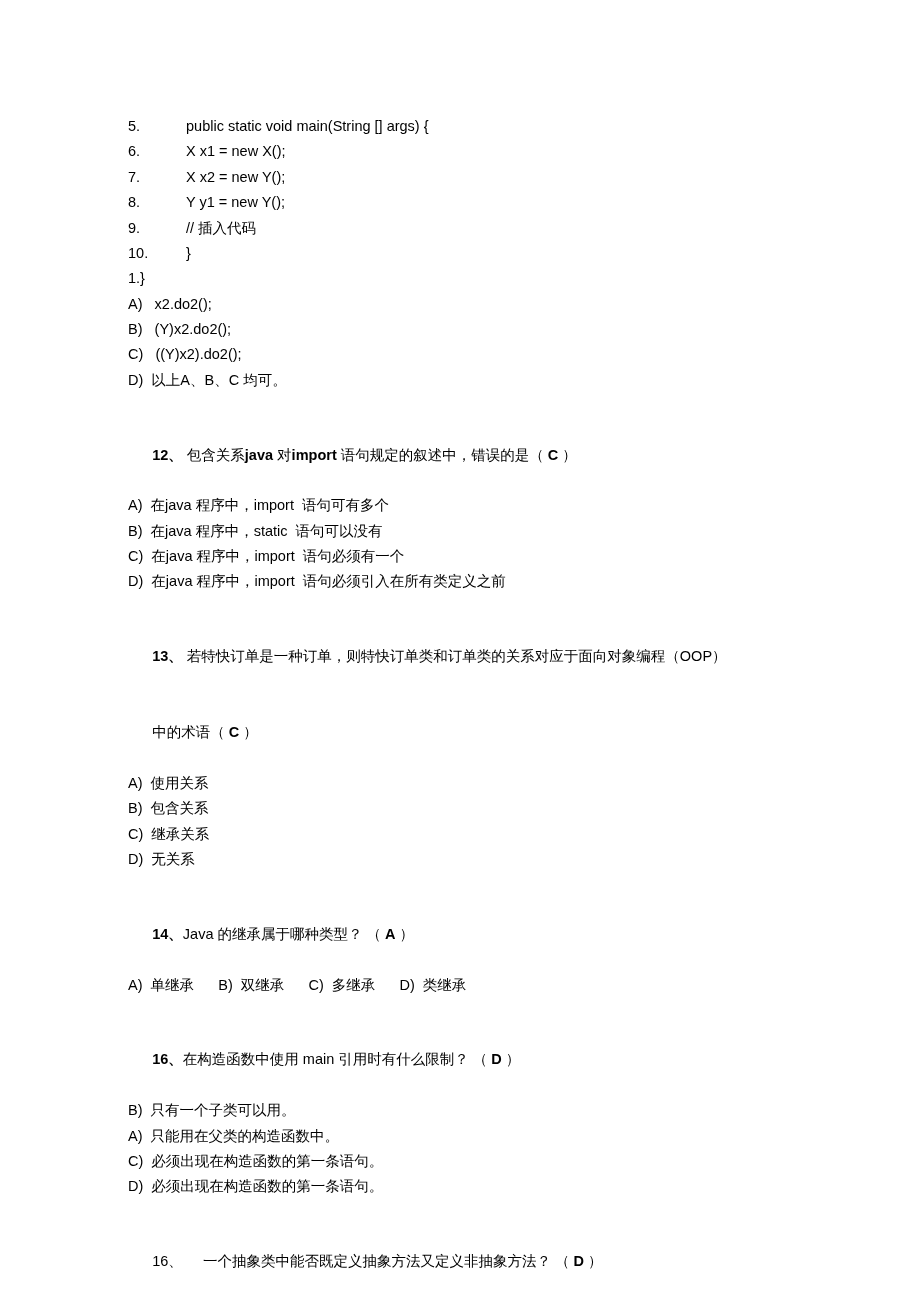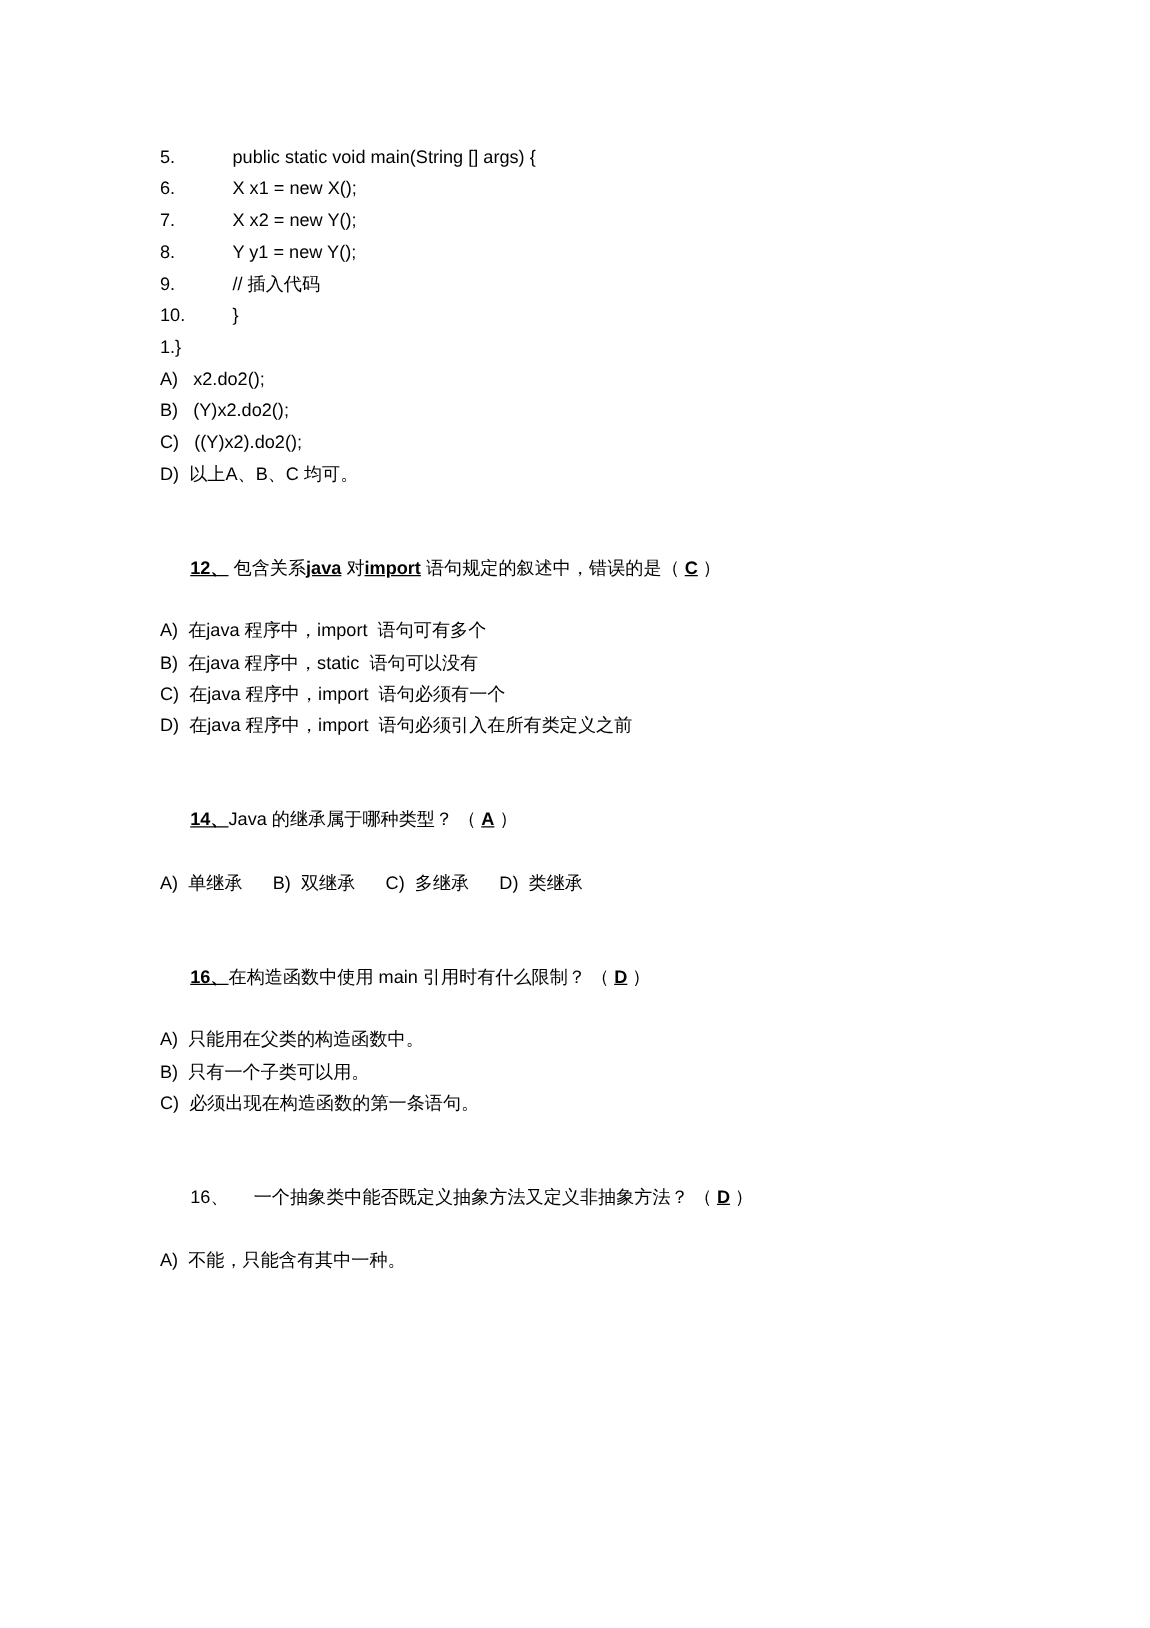--- a/index.html
+++ b/index.html
@@ -16,21 +16,21 @@
     min-height: 1302px;
     box-sizing: border-box;
     padding: 114px 128px 100px 128px;
   }
   .line {
     white-space: pre-wrap;
   }
   .block {
     margin-bottom: 24px;
   }
-  .bold { font-weight: 700; text-decoration: underline; }
+  .bold { font-weight: 700; }
   .code-row { display: flex; }
   .code-num { width: 58px; }
   .code-body {}
 </style>
 </head>
 <body>
 
 <div class="page">
 
   <div class="block">
@@ -70,35 +70,48 @@
   <div class="block">
     <div class="line">
       <span class="bold">12、</span><span> 包含关系</span><span class="bold">java</span><span> 对</span><span class="bold">import</span><span> 语句规定的叙述中，错误的是（ </span><span class="bold">C</span><span> ）</span>
     </div>
     <div class="line">A)  在java 程序中，import  语句可有多个</div>
     <div class="line">B)  在java 程序中，static  语句可以没有</div>
     <div class="line">C)  在java 程序中，import  语句必须有一个</div>
     <div class="line">D)  在java 程序中，import  语句必须引入在所有类定义之前</div>
   </div>
 
+  <div class="block">
+    <div class="line">
+      <span class="bold">13、</span><span> 若特快订单是一种订单，则特快订单类和订单类的关系对应于面向对象编程（OOP）</span>
+    </div>
+    <div class="line">
+      <span>中的术语（ </span><span class="bold">C</span><span> ）</span>
+    </div>
+    <div class="line">A)  使用关系</div>
+    <div class="line">B)  包含关系</div>
+    <div class="line">C)  继承关系</div>
+    <div class="line">D)  无关系</div>
+  </div>
 
   <div class="block">
     <div class="line">
       <span class="bold">14、</span><span>Java 的继承属于哪种类型？ （ </span><span class="bold">A</span><span> ）</span>
     </div>
     <div class="line">A)  单继承      B)  双继承      C)  多继承      D)  类继承</div>
   </div>
 
   <div class="block">
     <div class="line">
       <span class="bold">16、</span><span>在构造函数中使用 main 引用时有什么限制？ （ </span><span class="bold">D</span><span> ）</span>
     </div>
+    <div class="line">B)  只有一个子类可以用。</div>
     <div class="line">A)  只能用在父类的构造函数中。</div>
-    <div class="line">B)  只有一个子类可以用。</div>
     <div class="line">C)  必须出现在构造函数的第一条语句。</div>
+    <div class="line">D)  必须出现在构造函数的第一条语句。</div>
   </div>
 
   <div class="block">
     <div class="line">
       <span>16、</span>&nbsp;&nbsp;&nbsp;&nbsp;&nbsp;<span>一个抽象类中能否既定义抽象方法又定义非抽象方法？ （ </span><span class="bold">D</span><span> ）</span>
     </div>
     <div class="line">A)  不能，只能含有其中一种。</div>
 
   </div>
 

